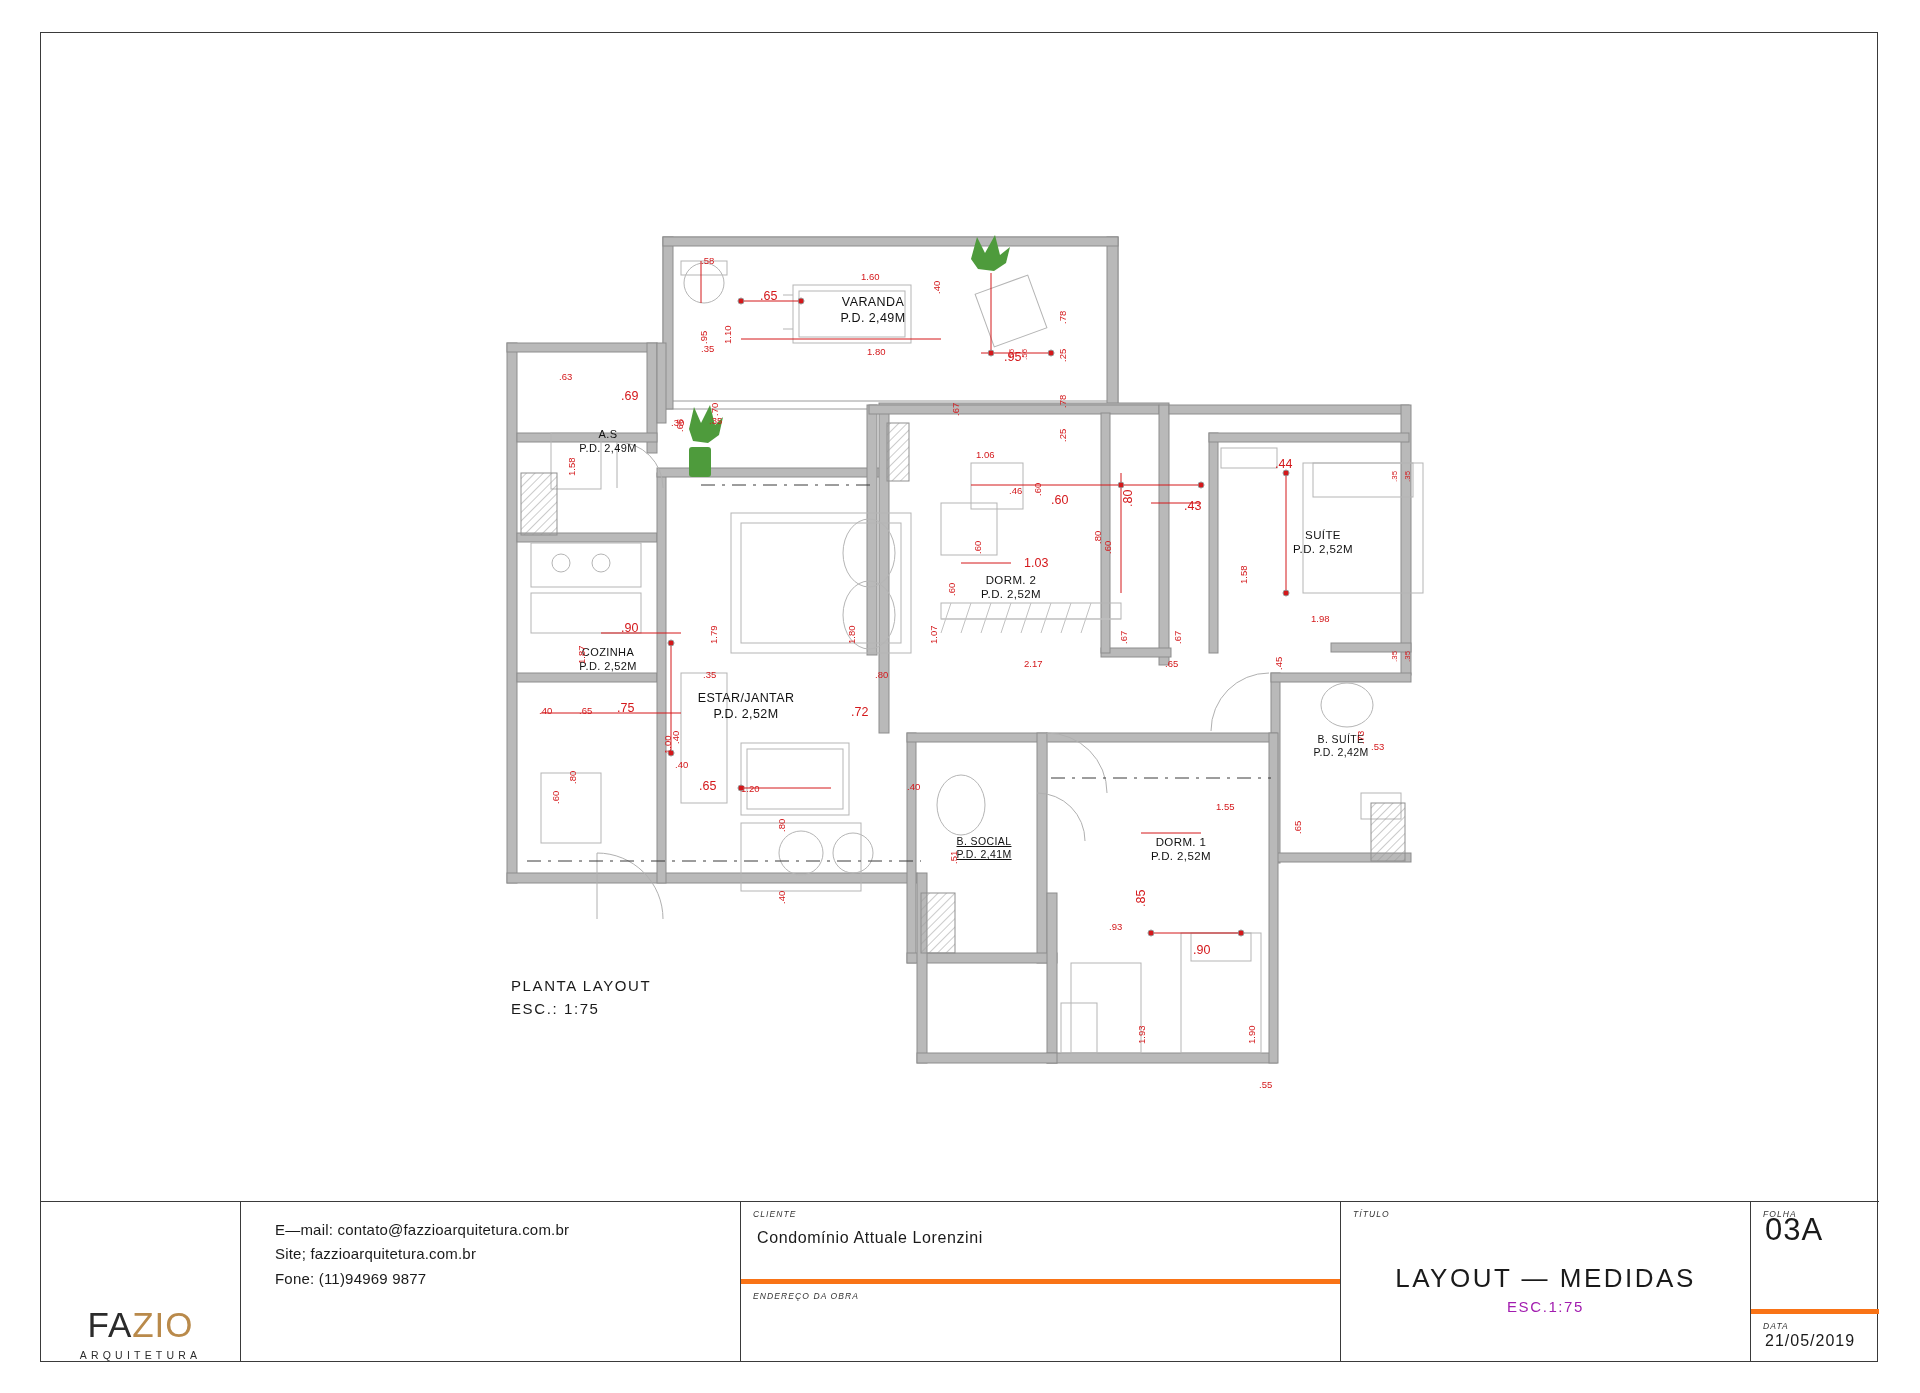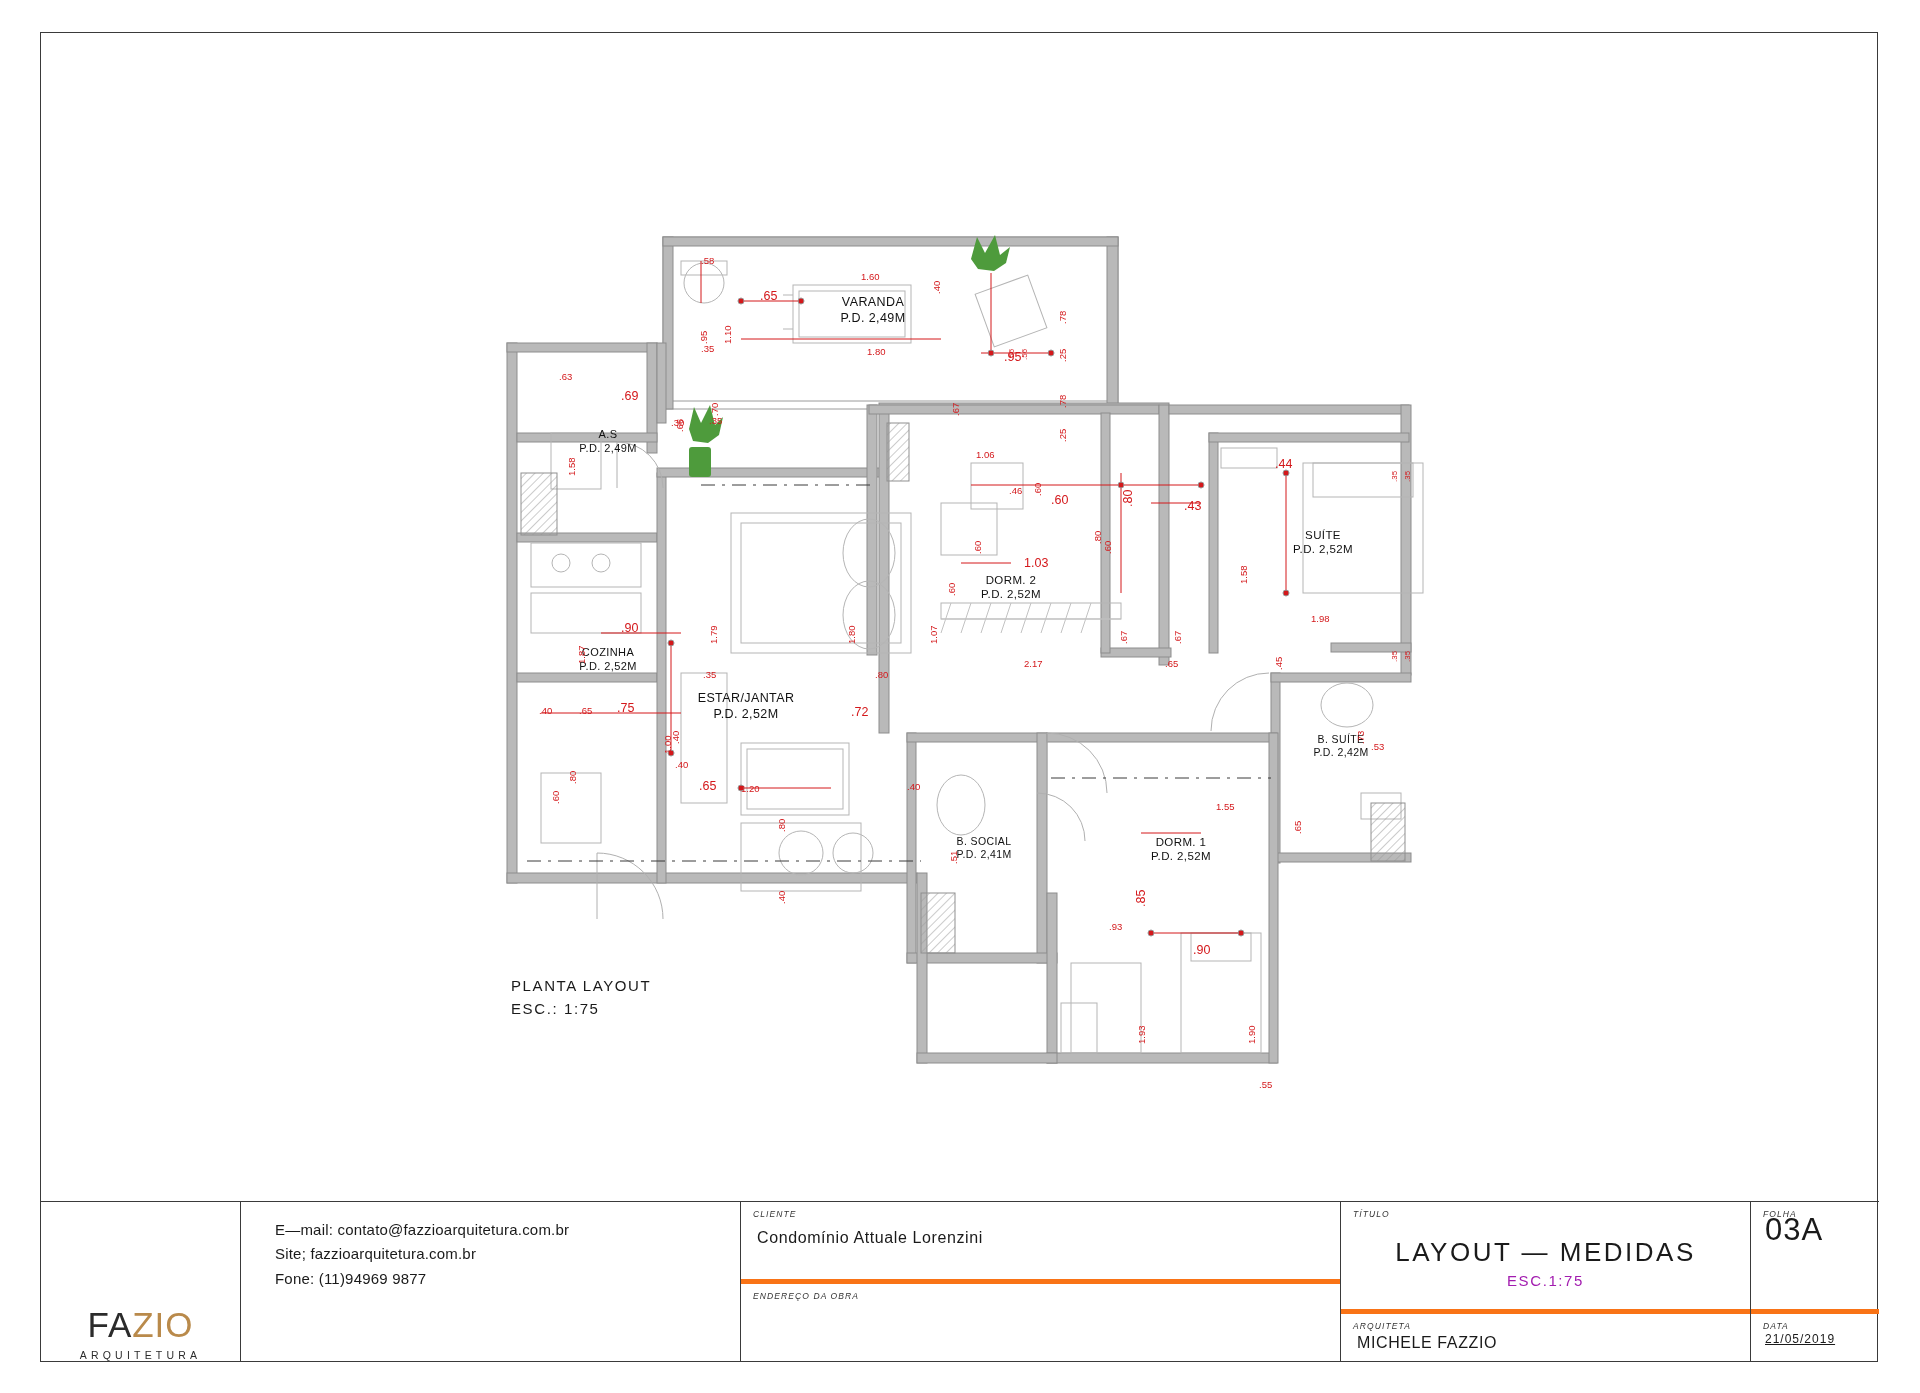--- a/index.html
+++ b/index.html
@@ -170,23 +170,22 @@
     flex-direction: column;
     border-right: none;
   }
   .tb-right .tb-val {
     left: 14px;
     top: 10px;
     font-size: 31px;
     letter-spacing: 1px;
   }
   .tb-right .tb-subcell:last-child .tb-val {
-    font-size: 12px;
+    font-size: 16px;
     top: 26px;
-    text-decoration: underline;
   }
 </style>
 </head>
 <body>
 
 <div id="sheet">
 
   <div id="plan">
     <svg width="1838" height="1170" viewBox="0 0 1838 1170">
       <defs>
@@ -393,21 +392,21 @@
       <div>P.D. 2,52M</div>
     </div>
     <div class="lbl room-lbl" style="left:1222px; top:495px; width:120px; font-size:11.5px;">
       <div>SUÍTE</div>
       <div>P.D. 2,52M</div>
     </div>
     <div class="lbl room-lbl" style="left:1245px; top:700px; width:110px; font-size:10.5px;">
       <div>B. SUÍTE</div>
       <div>P.D. 2,42M</div>
     </div>
-    <div class="lbl room-lbl" style="left:888px; top:802px; width:110px; font-size:10.5px;">
+    <div class="lbl room-lbl" style="left:888px; top:802px; width:110px; font-size:10.5px;text-decoration:underline;">
       <div>B. SOCIAL</div>
       <div>P.D. 2,41M</div>
     </div>
     <div class="lbl room-lbl" style="left:1080px; top:802px; width:120px; font-size:11.5px;">
       <div>DORM. 1</div>
       <div>P.D. 2,52M</div>
     </div>
 
     <div class="dim" style="left:660px; top:222px;">.58</div>
     <div class="dim" style="left:820px; top:238px;">1.60</div>
@@ -525,24 +524,20 @@
         <div class="tb-val"></div>
       </div>
     </div>
 
     <div class="tb-cell tb-client" style="width:410px;">
       <div class="tb-subcell" style="display:flex;flex-direction:column;align-items:center;justify-content:center;">
         <div class="tb-tag">TÍTULO</div>
         <div class="tb-title-main">LAYOUT  —  MEDIDAS</div>
         <div class="tb-title-sub">ESC.1:75</div>
       </div>
-      <div class="tb-subcell" style="flex:0 0 52px;">
-        <div class="tb-tag">ARQUITETA</div>
-        <div class="tb-val" style="top:20px; font-size:16px;">MICHELE FAZZIO</div>
-      </div>
     </div>
 
     <div class="tb-cell tb-right">
       <div class="tb-subcell">
         <div class="tb-tag">FOLHA</div>
         <div class="tb-val">03A</div>
       </div>
       <div class="tb-subcell" style="flex:0 0 52px;">
         <div class="tb-tag">DATA</div>
         <div class="tb-val" style="top:18px;">21/05/2019</div>

